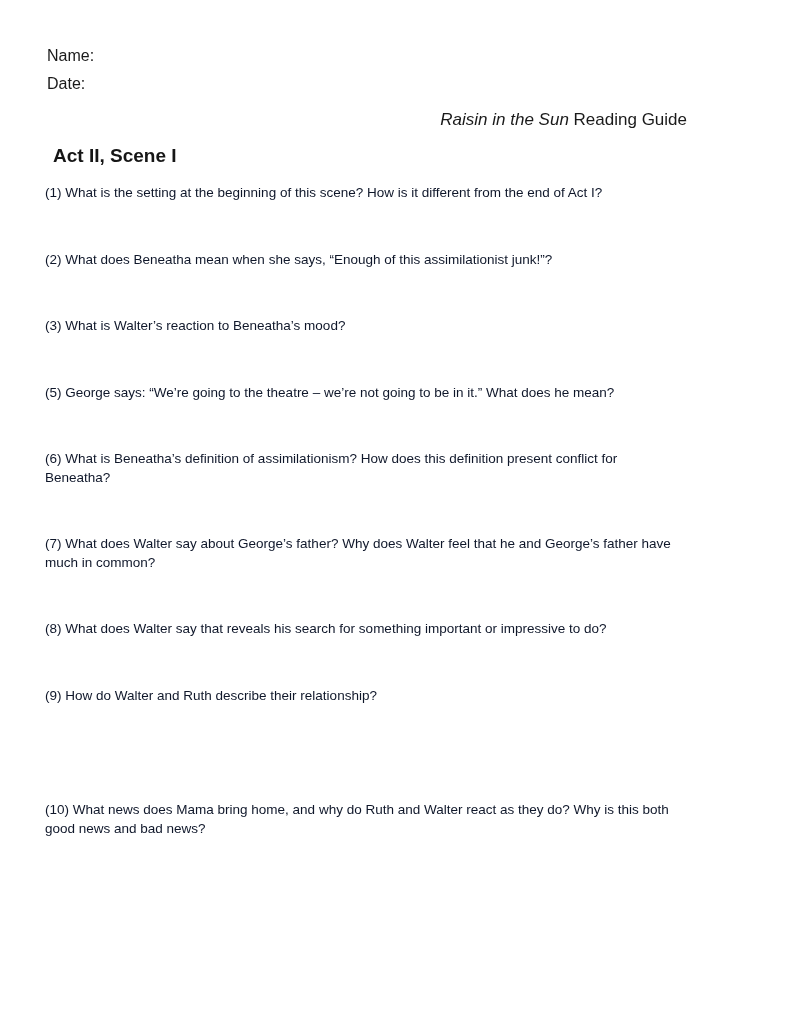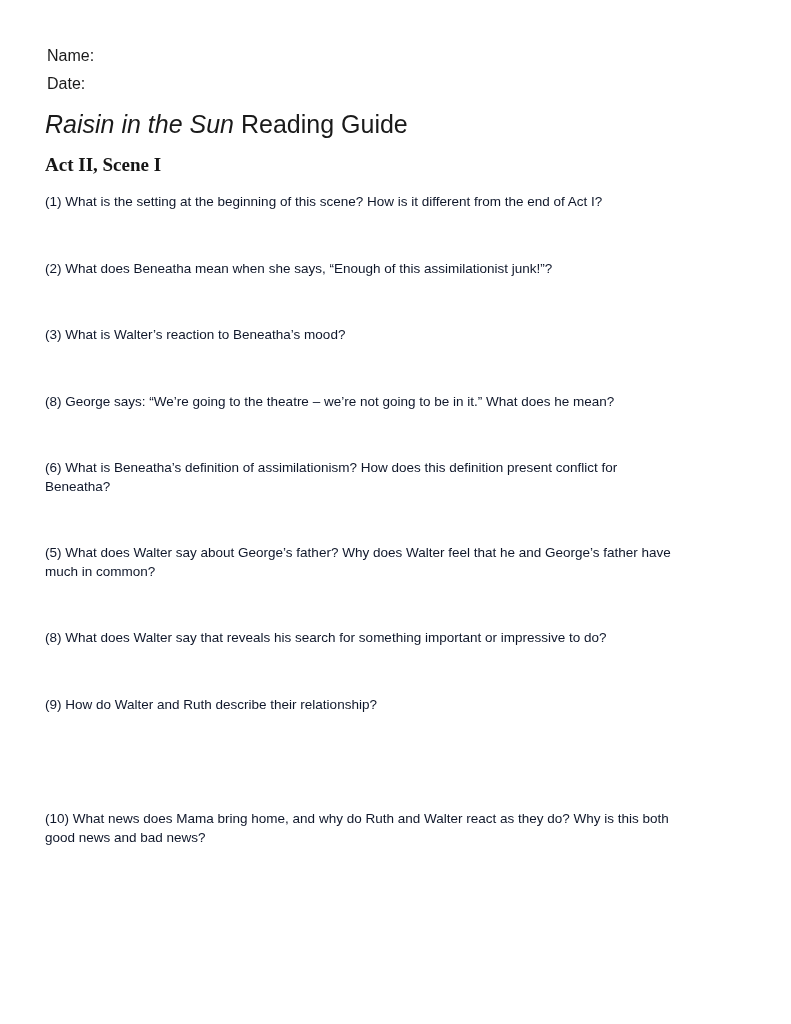--- a/index.html
+++ b/index.html
@@ -22,35 +22,34 @@
     background: #ffffff;
     overflow: hidden;
   }
   .meta {
     font-size: 16px;
     line-height: 21px;
     margin: 0 0 7px 2px;
     color: #1a1a1a;
   }
   .title {
-    font-size: 25px;
+    font-size: 17px;
     font-weight: 400;
-    text-align: left;
+    text-align: right;
     margin: 16px 0 0 0;
     color: #1a1a1a;
   }
   .title em {
     font-style: italic;
   }
   .section {
     font-size: 19px;
     font-weight: 700;
-    margin: 15px 0 0 0;
+    margin: 15px 0 0 8px;
     color: #161616;
-    font-family: Liberation Serif, serif;
   }
   .questions {
     margin-top: 17px;
   }
   .q {
     font-size: 13.5px;
     line-height: 18.5px;
     margin: 0 0 48px 0;
     color: #0f172a;
     white-space: pre-wrap;
@@ -73,21 +72,21 @@
   <div class="meta">Date:</div>
 
   <h1 class="title"><em>Raisin in the Sun</em><span> Reading Guide</span></h1>
 
   <h2 class="section">Act II, Scene I</h2>
 
   <div class="questions">
     <p class="q">(1) What is the setting at the beginning of this scene? How is it different from the end of Act I?</p>
     <p class="q">(2) What does Beneatha mean when she says, “Enough of this assimilationist junk!”?</p>
     <p class="q">(3) What is Walter’s reaction to Beneatha’s mood?</p>
-    <p class="q">(8) George says: “We’re going to the theatre – we’re not going to be in it.” What does he mean?</p>
+    <p class="q">(5) George says: “We’re going to the theatre – we’re not going to be in it.” What does he mean?</p>
     <p class="q">(6) What is Beneatha’s definition of assimilationism? How does this definition present conflict for          Beneatha?</p>
-    <p class="q">(5) What does Walter say about George’s father? Why does Walter feel that he and George’s father have much in common?</p>
+    <p class="q">(7) What does Walter say about George’s father? Why does Walter feel that he and George’s father have much in common?</p>
     <p class="q">(8) What does Walter say that reveals his search for something important or impressive to do?</p>
     <p class="q gap-lg">(9) How do Walter and Ruth describe their relationship?</p>
     <p class="q">(10) What news does Mama bring home, and why do Ruth and Walter react as they do? Why is this both        good news and bad news?</p>
   </div>
 
 </div>
 
 </body></html>

